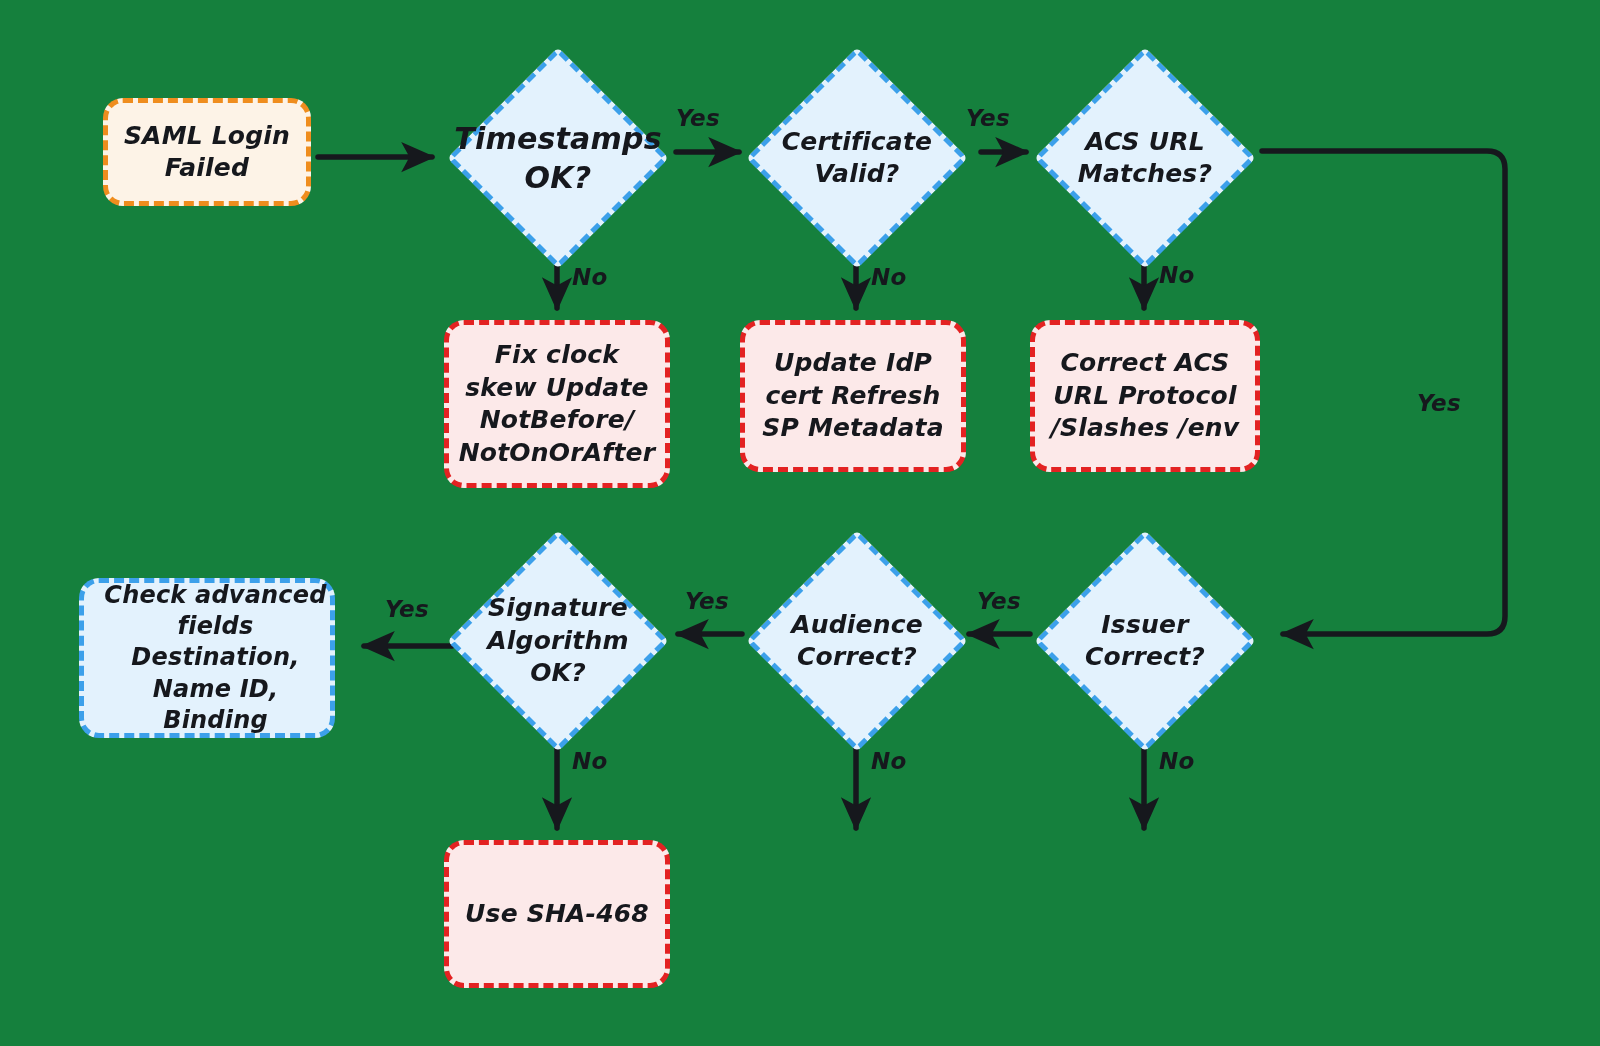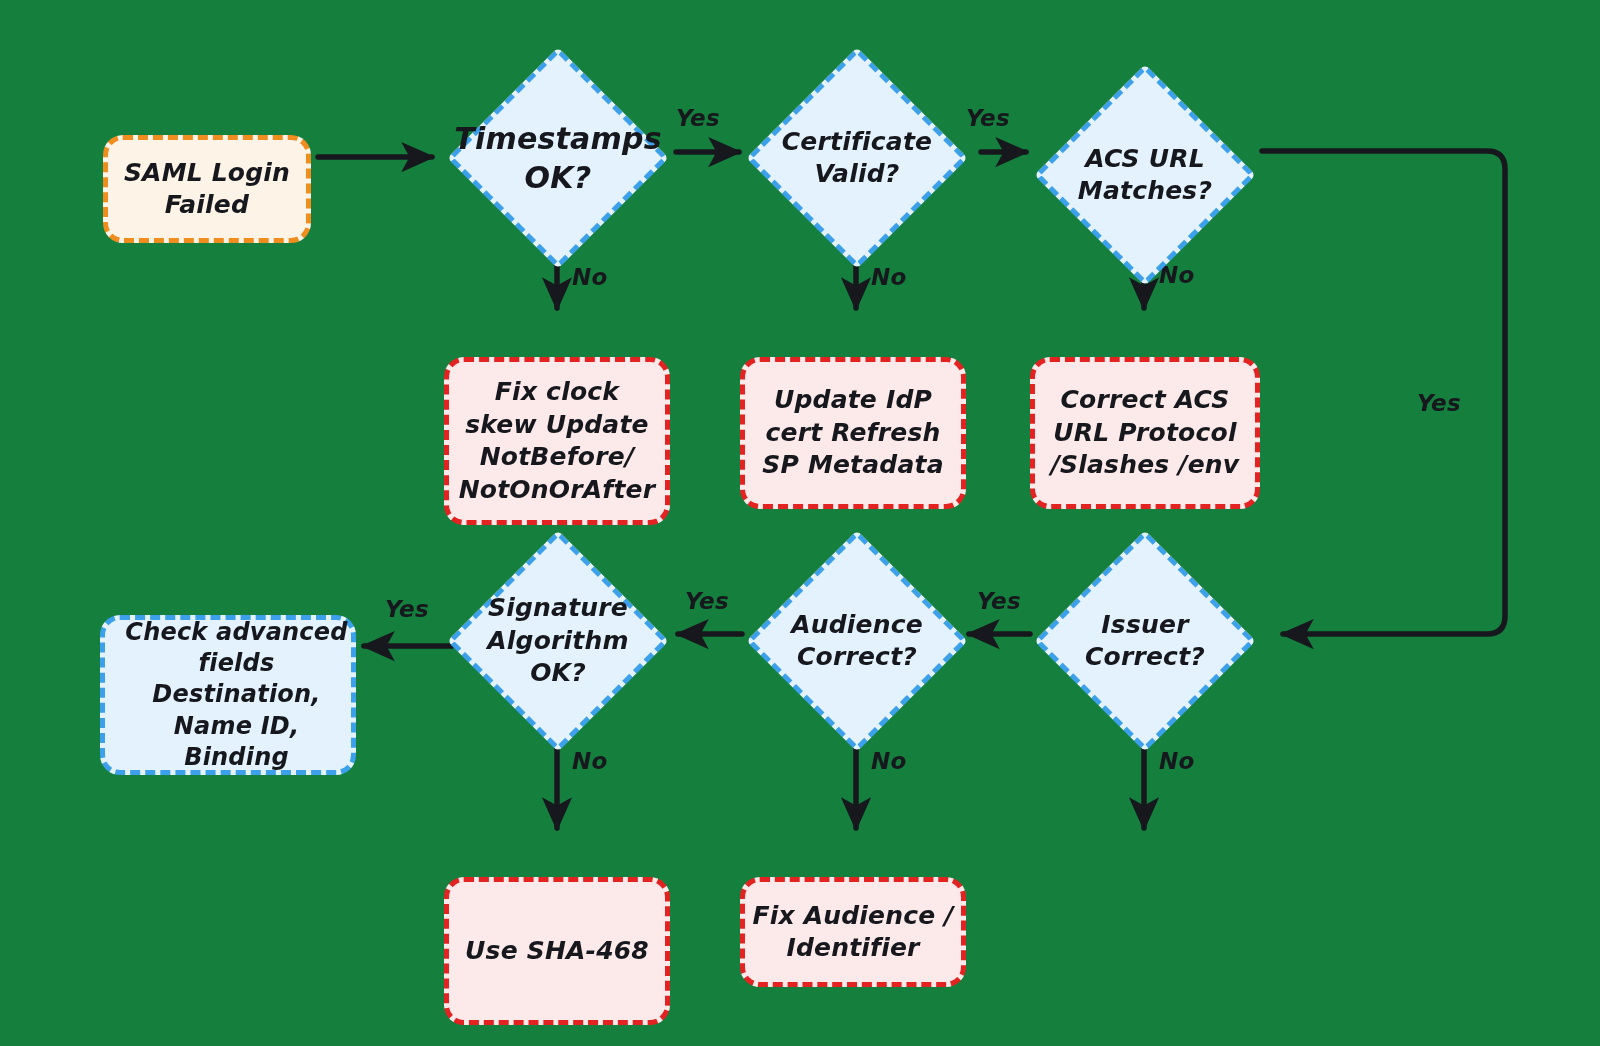--- a/index.html
+++ b/index.html
@@ -45,21 +45,20 @@
     font-weight: 600;
     letter-spacing: .2px;
     white-space: pre-line;
   }
 
   
   .rect {
     border-style: dashed;
     border-width: 5px;
     border-radius: 20px;
-    margin-top: 37px;
   }
   .rect.start {
     background: #fdf3e7;
     border-color: #ef8d1e;
   }
   .rect.fix {
     background: #fce9e9;
     border-color: #e32222;
   }
   .rect.info {
@@ -165,21 +164,21 @@
     <div class="label" style="font-size:30px;">Timestamps
 OK?</div>
   </div>
 
   <div class="node diamond" style="left:746px; top:47px; width:222px; height:222px;">
     <div class="shape"></div>
     <div class="label" style="font-size:25px;">Certificate
 Valid?</div>
   </div>
 
-  <div class="node diamond" style="left:1034px; top:64px; width:222px; height:222px;">
+  <div class="node diamond" style="left:1034px; top:47px; width:222px; height:222px;">
     <div class="shape"></div>
     <div class="label" style="font-size:25px;">ACS URL
 Matches?</div>
   </div>
 
   <div class="node rect fix" style="left:444px; top:320px; width:226px; height:168px;">
     <div class="label" style="font-size:25px;">Fix clock
 skew Update
 NotBefore/
 NotOnOrAfter</div>
@@ -190,21 +189,21 @@
 cert Refresh
 SP Metadata</div>
   </div>
 
   <div class="node rect fix" style="left:1030px; top:320px; width:230px; height:152px;">
     <div class="label" style="font-size:25px;">Correct ACS
 URL Protocol
 /Slashes /env</div>
   </div>
 
-  <div class="node rect info" style="left:100px; top:578px; width:256px; height:160px;padding-left:17px;">
+  <div class="node rect info" style="left:79px; top:578px; width:256px; height:160px;padding-left:17px;">
     <div class="label" style="font-size:24px;">Check advanced
 fields
 Destination,
 Name ID, Binding</div>
   </div>
 
   <div class="node diamond" style="left:447px; top:530px; width:222px; height:222px;">
     <div class="shape"></div>
     <div class="label" style="font-size:25px;">Signature
 Algorithm
@@ -220,19 +219,15 @@
   <div class="node diamond" style="left:1034px; top:530px; width:222px; height:222px;">
     <div class="shape"></div>
     <div class="label" style="font-size:25px;">Issuer
 Correct?</div>
   </div>
 
   <div class="node rect fix" style="left:444px; top:840px; width:226px; height:148px;">
     <div class="label" style="font-size:25px;">Use SHA-468</div>
   </div>
 
-  <div class="node rect fix" style="left:740px; top:840px; width:226px; height:110px;">
-    <div class="label" style="font-size:25px;">Fix Audience /
-Identifier</div>
-  </div>
 
 
 </div>
 
 </body></html>

